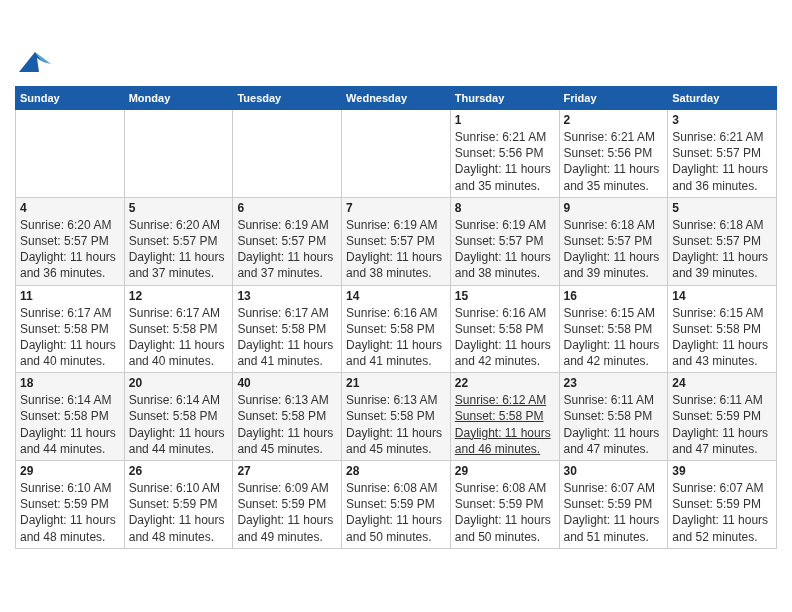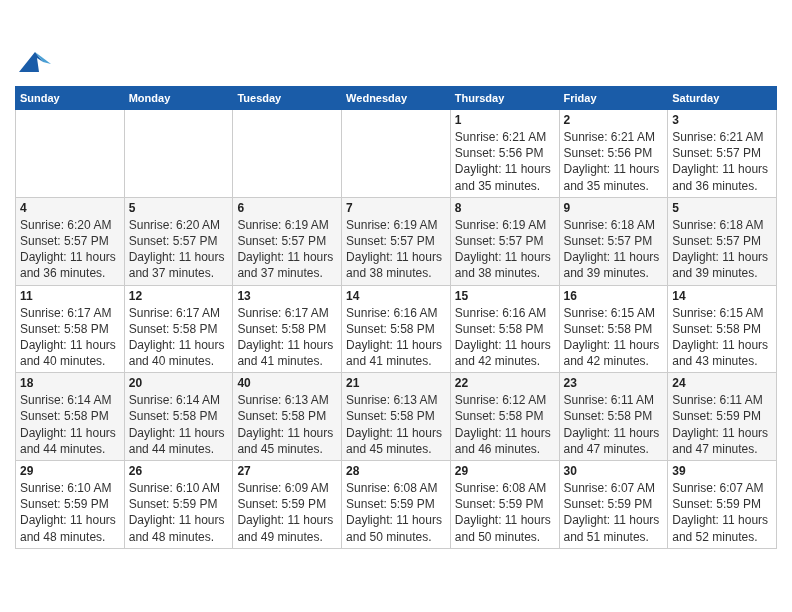--- a/index.html
+++ b/index.html
@@ -268,21 +268,21 @@
           </td>
           <td>
             <span class="day-number">21</span>
             <div class="cell-info" style="white-space: pre-line;">Sunrise: 6:13 AM
 Sunset: 5:58 PM
 Daylight: 11 hours
 and 45 minutes.</div>
           </td>
           <td>
             <span class="day-number">22</span>
-            <div class="cell-info" style="white-space: pre-line;">Sunrise: 6:12 AM
+            <div class="cell-info" style="white-space: pre-line; text-decoration: underline;">Sunrise: 6:12 AM
 Sunset: 5:58 PM
 Daylight: 11 hours
 and 46 minutes.</div>
           </td>
           <td>
             <span class="day-number">23</span>
             <div class="cell-info" style="white-space: pre-line;">Sunrise: 6:11 AM
 Sunset: 5:58 PM
 Daylight: 11 hours
 and 47 minutes.</div>

